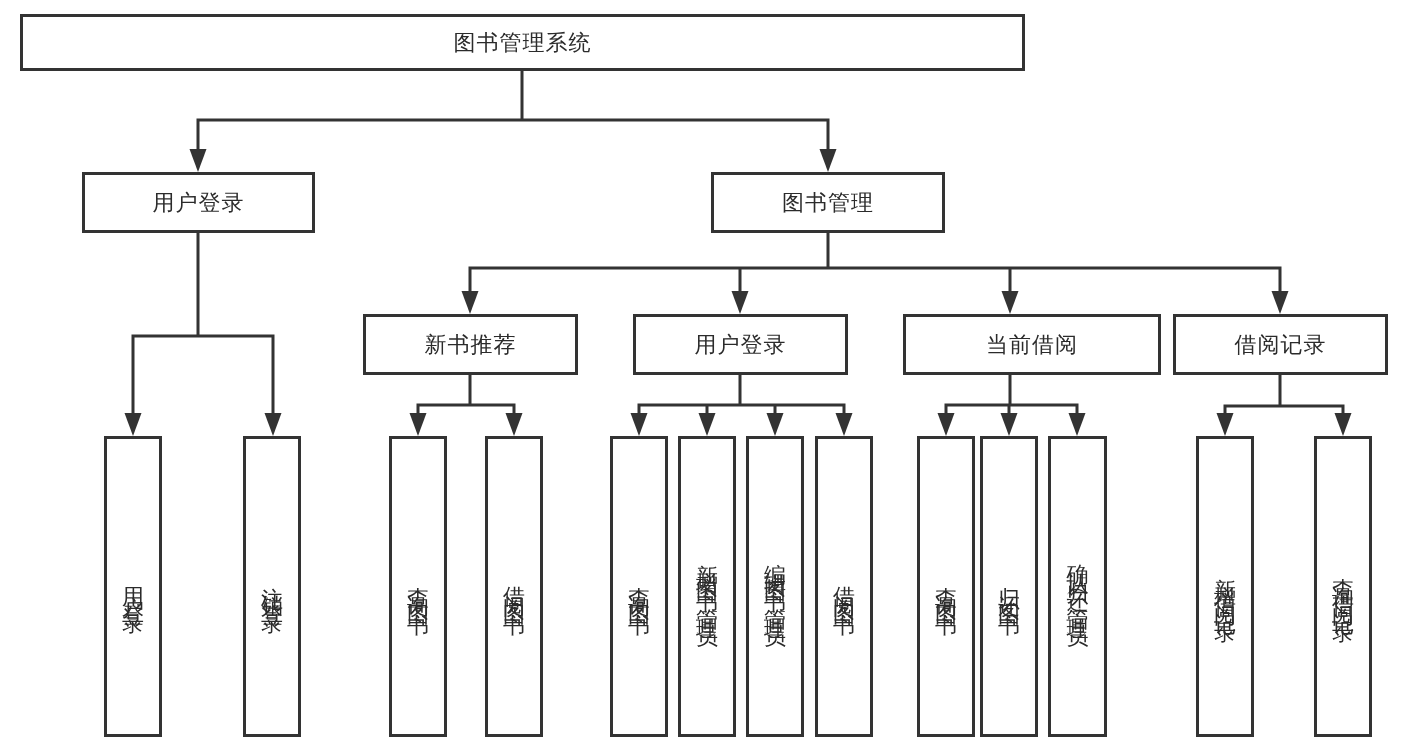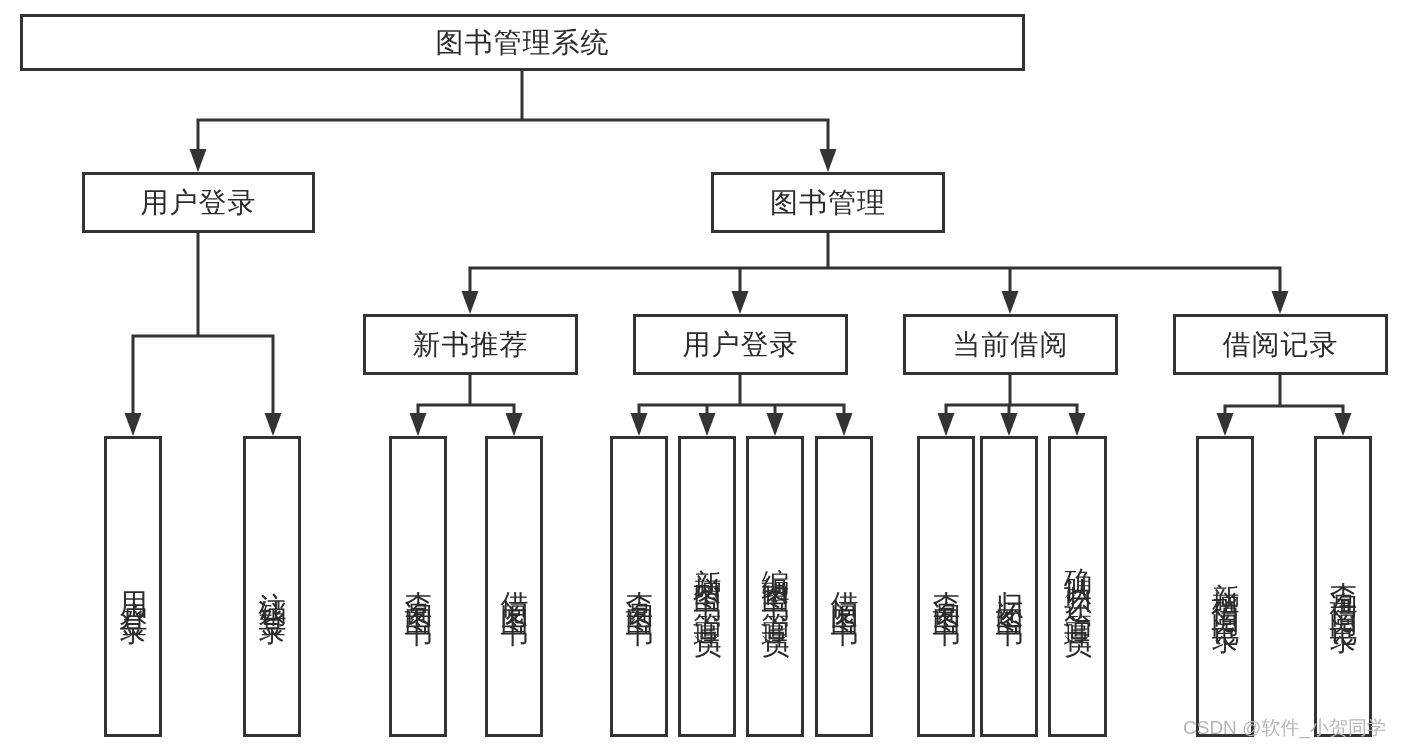--- a/index.html
+++ b/index.html
@@ -18,21 +18,21 @@
     width: 1405px; height: 747px;
   }
   .box {
     position: absolute;
     box-sizing: border-box;
     border: 3px solid #333333;
     background: #ffffff;
     display: flex;
     align-items: center;
     justify-content: center;
-    font-size: 28px;
+    font-size: 22px;
     letter-spacing: 1px;
     color: #2b2b2b;
   }
   .box .lbl { white-space: nowrap; }
   .leaf .lbl {
     writing-mode: vertical-rl;
     text-orientation: mixed;
     white-space: normal;
     letter-spacing: 9px;
     line-height: 1;
@@ -112,21 +112,21 @@
   <div class="box" style="left:711px; top:172px; width:234px; height:61px;">
     <span class="lbl">图书管理</span>
   </div>
 
   <div class="box" style="left:363px; top:314px; width:215px; height:61px;">
     <span class="lbl">新书推荐</span>
   </div>
   <div class="box" style="left:633px; top:314px; width:215px; height:61px;">
     <span class="lbl">用户登录</span>
   </div>
-  <div class="box" style="left:903px; top:314px; width:215px; height:61px;">
+  <div class="box" style="left:903px; top:314px; width:258px; height:61px;">
     <span class="lbl">当前借阅</span>
   </div>
   <div class="box" style="left:1173px; top:314px; width:215px; height:61px;">
     <span class="lbl">借阅记录</span>
   </div>
 
   <div class="box leaf" style="left:104px; top:436px; width:58px; height:301px;">
     <span class="lbl">用户登录</span>
   </div>
   <div class="box leaf" style="left:243px; top:436px; width:58px; height:301px;">
@@ -163,15 +163,14 @@
     <span class="lbl">确认归还（管理员）</span>
   </div>
 
   <div class="box leaf" style="left:1196px; top:436px; width:58px; height:301px;">
     <span class="lbl">新增借阅记录</span>
   </div>
   <div class="box leaf" style="left:1314px; top:436px; width:58px; height:301px;">
     <span class="lbl">查询借阅记录</span>
   </div>
 
-  <div class="watermark">CSDN @软件_小贺同学</div>
 
 </div>
 
 </body></html>

